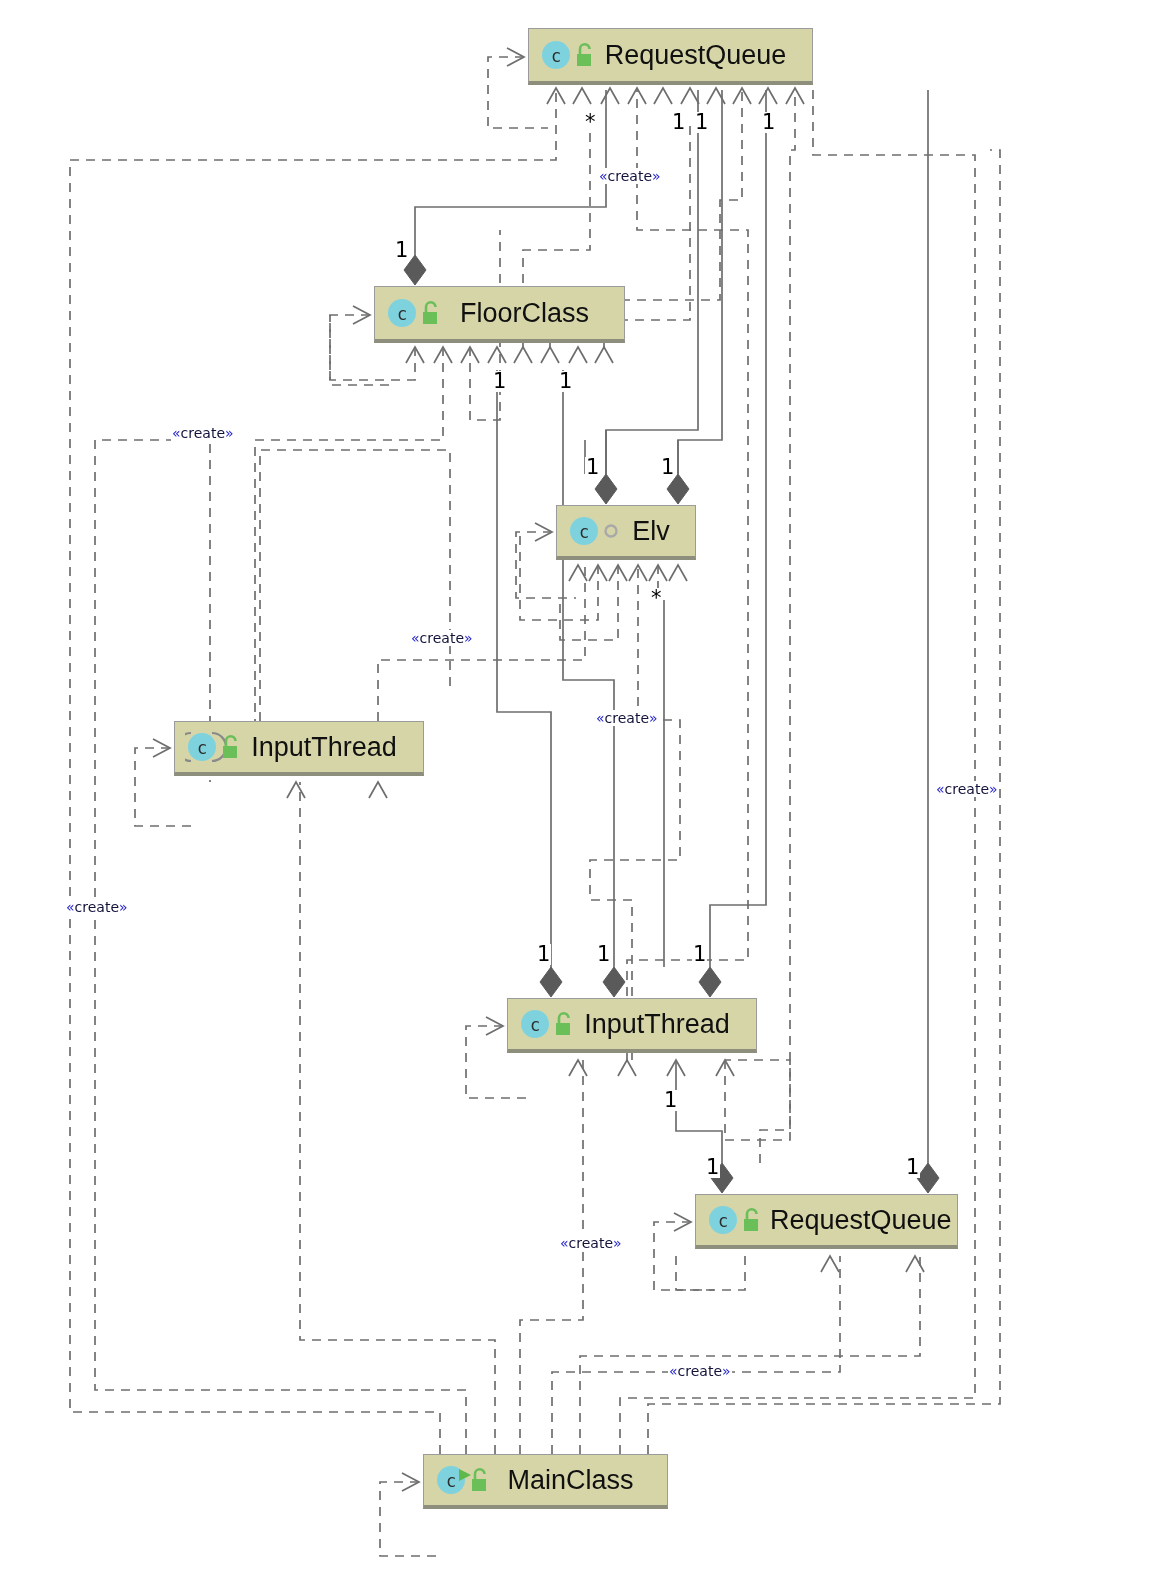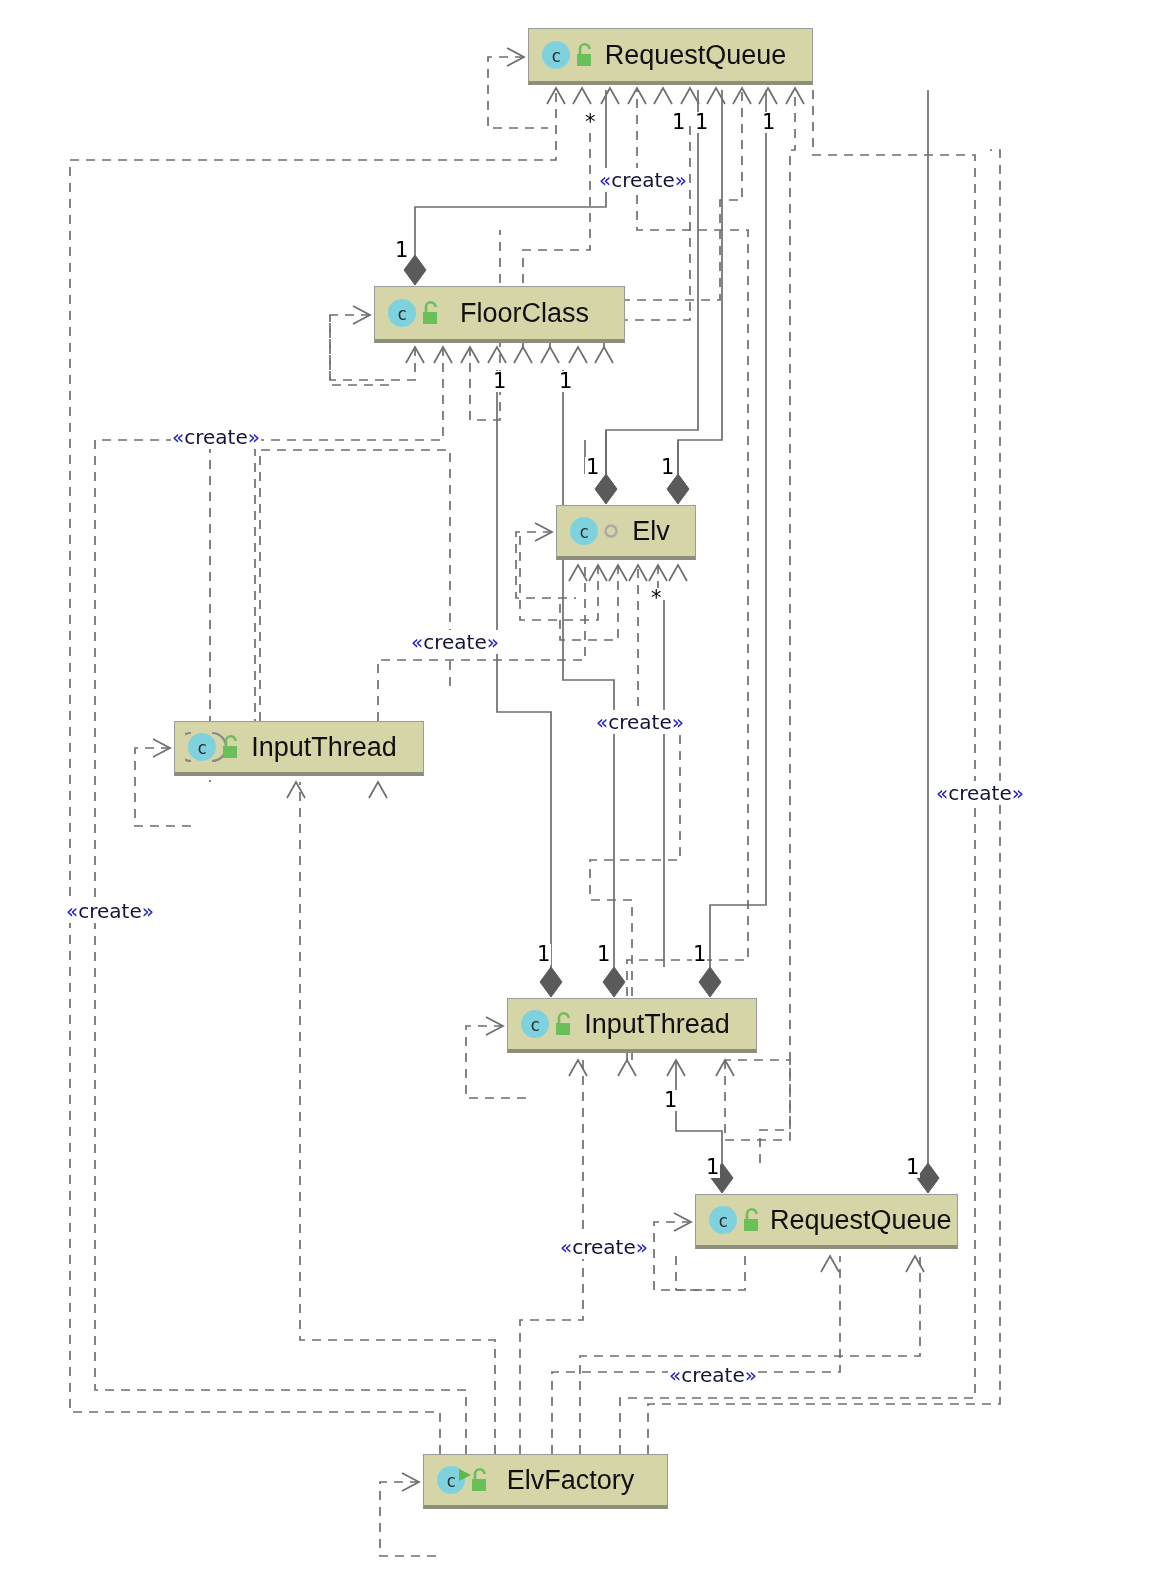--- a/index.html
+++ b/index.html
@@ -6,21 +6,21 @@
   body{font-family:"DejaVu Sans Mono", monospace;}
   #canvas{position:relative;width:1154px;height:1588px;background:#fff;overflow:hidden;}
   #wires{position:absolute;left:0;top:0;width:1154px;height:1588px;}
   .cls{position:absolute;box-sizing:border-box;background:#d6d5a8;
        border:1px solid #9b9b9b;border-bottom:4px solid #8e8e7c;
        display:flex;align-items:center;padding:0 10px;}
   .cls .ic{flex:0 0 auto;display:block;margin-right:2px;}
   .cls .nm{flex:1 1 auto;text-align:center;font-family:Liberation Sans, sans-serif;
            font-size:27px;color:#101010;letter-spacing:0px;white-space:nowrap;
            padding-right:14px;}
-  .lbl{position:absolute;font-family:"DejaVu Sans",sans-serif;font-size:20px;
+  .lbl{position:absolute;font-family:"DejaVu Sans",sans-serif;font-size:14px;
        color:#12123a;white-space:nowrap;background:#fff;padding:0 1px;}
   .lbl .g{color:#2222cc;}
   .mul{position:absolute;font-family:"DejaVu Sans",sans-serif;font-size:21px;
        color:#000;white-space:nowrap;background:#fff;line-height:1;padding:0 1px;}
 </style>
 </head>
 <body>
 
 <div id="canvas">
 
@@ -203,21 +203,21 @@
       <div class="cls" style="left: 423px; top: 1454px; width: 245px; height: 55px;">
         <span style="display: flex; align-items: center;">
           <svg class="ic" width="62" height="34" viewBox="0 0 62 34" xmlns="http://www.w3.org/2000/svg">
             <circle cx="17" cy="17" r="14" fill="#7ed2de"></circle>
             <text x="17" y="24" font-family="DejaVu Sans Mono,monospace" font-size="17" fill="#2c2c2c" text-anchor="middle">c</text>
             <path d="M25 6 L37 12 L25 18 Z" fill="#5fb84a"></path>
             <rect x="38" y="16" width="14" height="12" fill="#6bbf59"></rect>
             <path d="M41 16 L41 11 A4.6 4.6 0 0 1 50.5 11" fill="none" stroke="#6bbf59" stroke-width="2.6"></path>
           </svg>
         </span>
-        <span class="nm">ElvFactory</span>
+        <span class="nm">MainClass</span>
       </div>
     </div>
   <div id="labels">
       <div class="lbl" style="left: 598px; top: 168px;"><span class="g">«</span><span>create</span><span class="g">»</span></div>
       <div class="lbl" style="left: 171px; top: 425px;"><span class="g">«</span><span>create</span><span class="g">»</span></div>
       <div class="lbl" style="left: 410px; top: 630px;"><span class="g">«</span><span>create</span><span class="g">»</span></div>
       <div class="lbl" style="left: 595px; top: 710px;"><span class="g">«</span><span>create</span><span class="g">»</span></div>
       <div class="lbl" style="left: 935px; top: 781px;"><span class="g">«</span><span>create</span><span class="g">»</span></div>
       <div class="lbl" style="left: 65px; top: 899px;"><span class="g">«</span><span>create</span><span class="g">»</span></div>
       <div class="lbl" style="left: 559px; top: 1235px;"><span class="g">«</span><span>create</span><span class="g">»</span></div>

